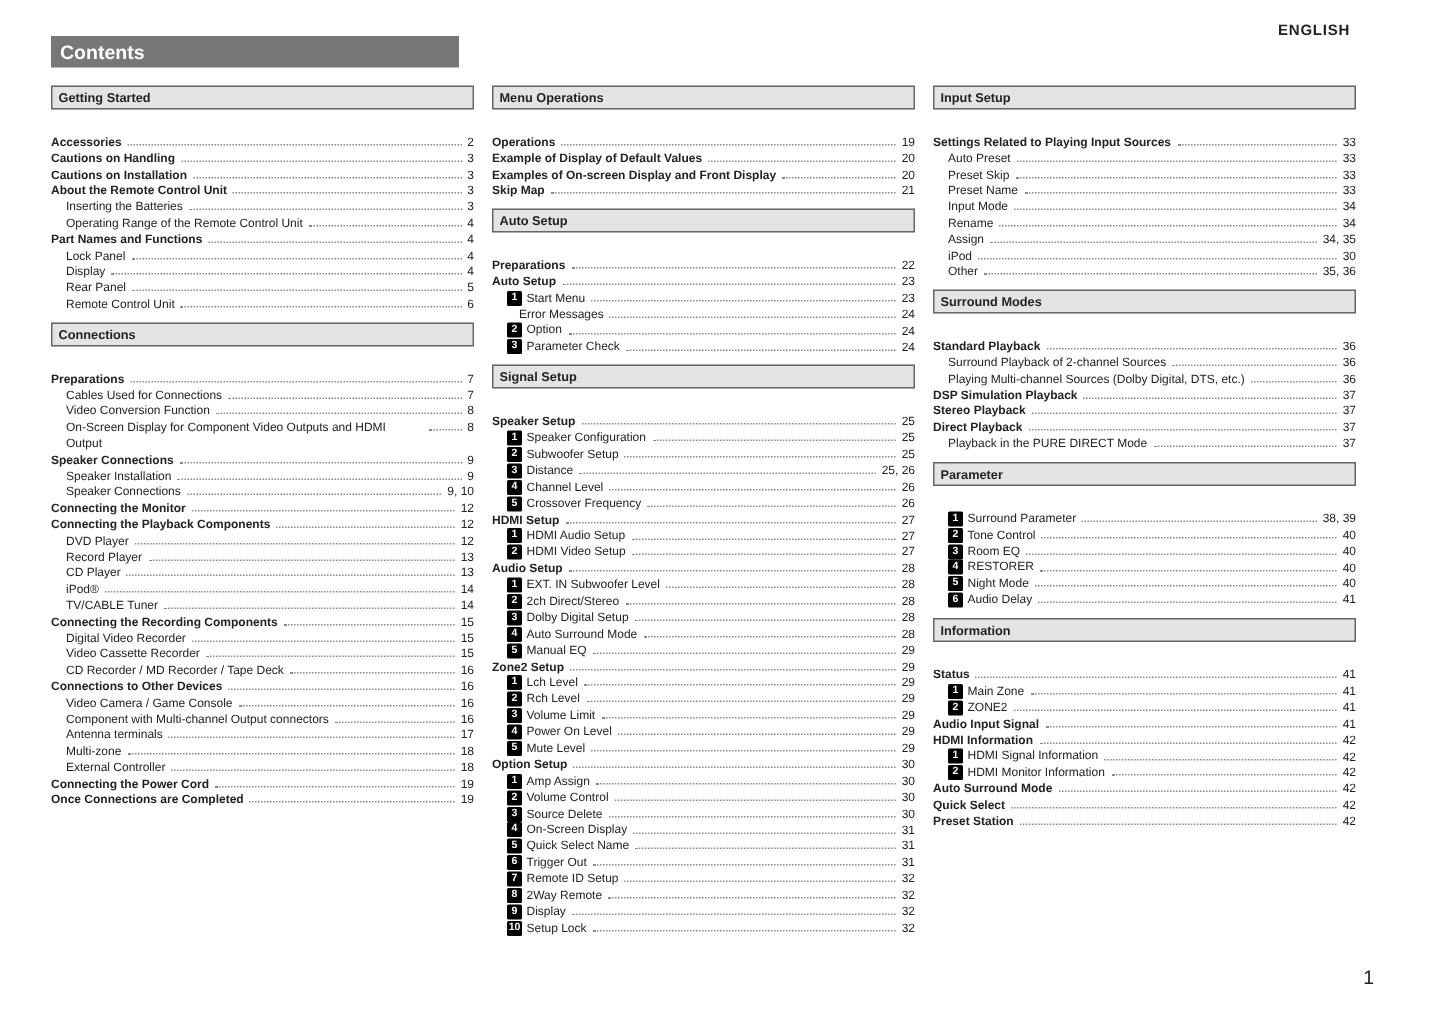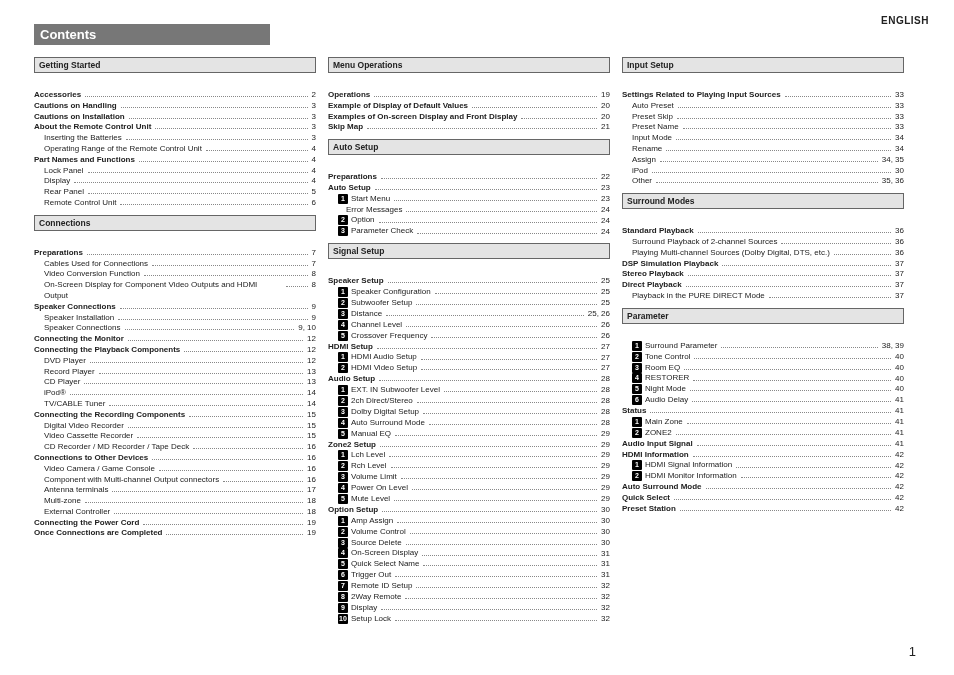--- a/index.html
+++ b/index.html
@@ -5,25 +5,25 @@
   * { box-sizing: border-box; margin: 0; padding: 0; }
   body {
     width: 954px; height: 675px;
     background: #fff;
     font-family: Arial, Helvetica, sans-serif;
     font-size: 8px;
     color: #222;
     position: relative;
     padding: 24px 28px 10px 34px;
   }
-  .lang { position:absolute; top:15px; right:25px; font-size:10px; font-weight:bold; letter-spacing:0.5px;text-align:center;}
+  .lang { position:absolute; top:15px; right:54px; font-size:10px; font-weight:bold; letter-spacing:0.5px;text-align:center;}
   .pagenum { position:absolute; bottom:16px; right:38px; font-size:13px; }
   .title-bar {
     background:#777; color:#fff; font-size:13px; font-weight:bold;
-    padding:3px 6px; width:236px; margin-bottom:6px;
+    padding:3px 6px; width:272px; margin-bottom:6px;
   }
   .cols { display:flex; gap:12px; }
   .col { width:282px; }
   .section-head {
     border:1px solid #666; background:#e4e4e4; font-weight:bold;
     font-size:8.5px; padding:2px 4px; margin-top:6px; margin-bottom:17px;
   }
   .row { display:flex; align-items:baseline; line-height:1.35; white-space:nowrap; }
   .row.bold .label { font-weight:bold; }
   .row.sub .label { padding-left:10px; }
@@ -562,20 +562,21 @@
       <div class="row sub">
         <span class="label"><span class="num">5</span>Night Mode</span>
         <span class="dots"></span>
         <span class="pg">40</span>
       </div>
       <div class="row sub">
         <span class="label"><span class="num">6</span>Audio Delay</span>
         <span class="dots"></span>
         <span class="pg">41</span>
       </div>
+      <div class="section-head">Information</div>
       <div class="row bold">
         <span class="label">Status</span>
         <span class="dots"></span>
         <span class="pg">41</span>
       </div>
       <div class="row sub">
         <span class="label"><span class="num">1</span>Main Zone</span>
         <span class="dots"></span>
         <span class="pg">41</span>
       </div>

